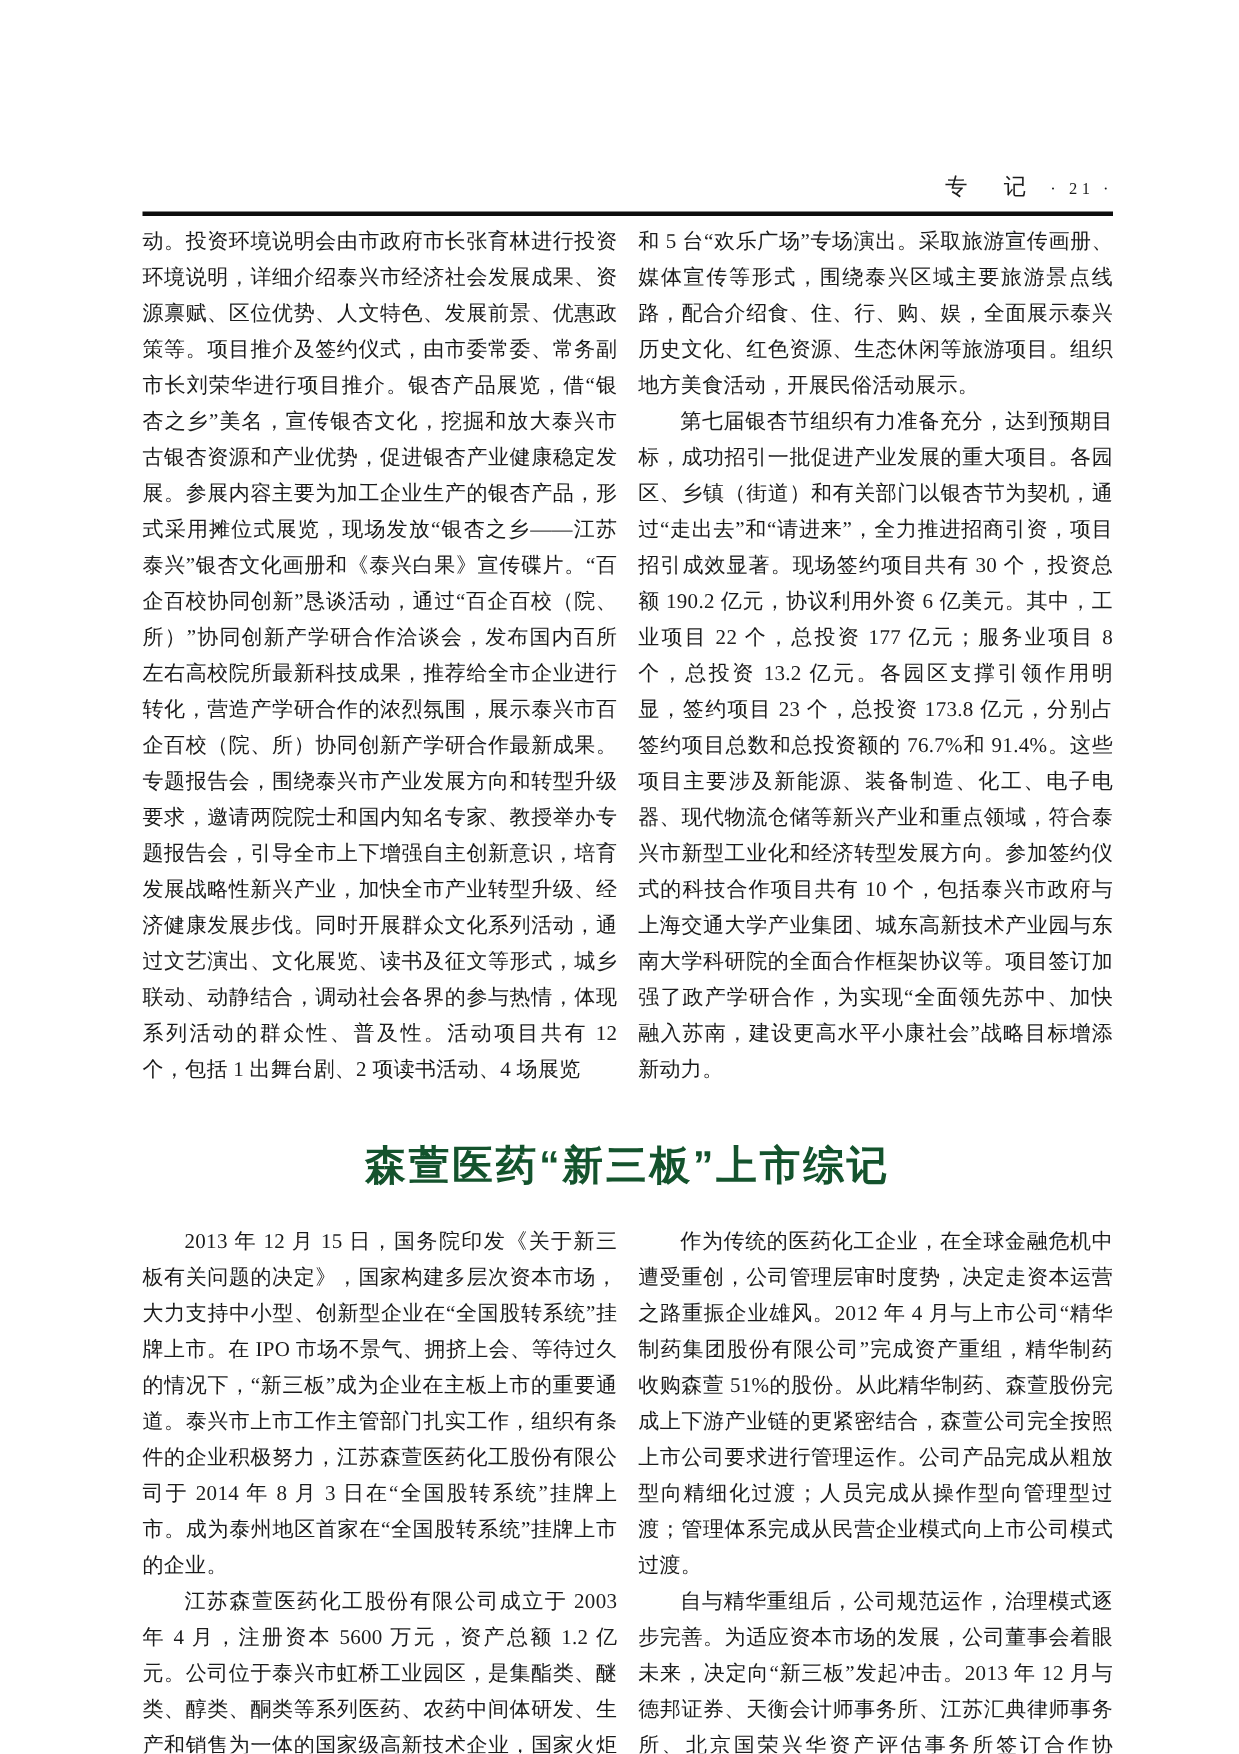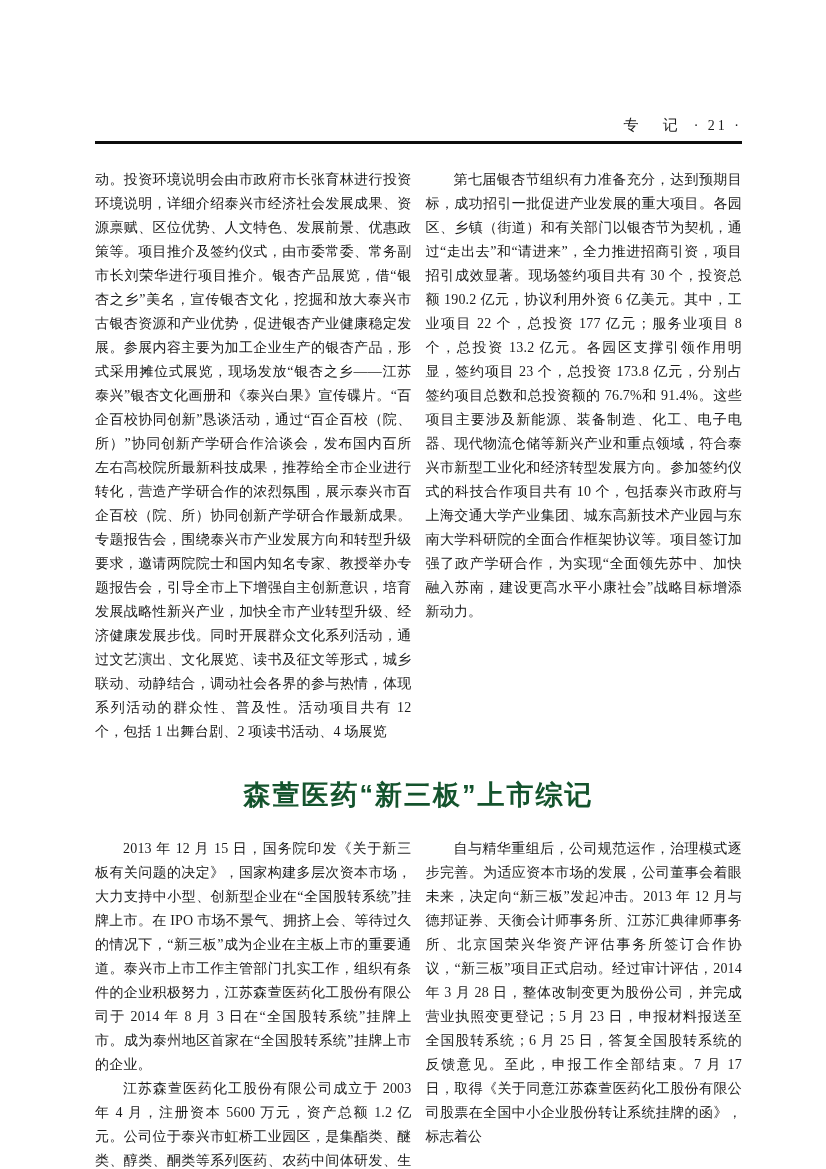--- a/index.html
+++ b/index.html
@@ -25,33 +25,33 @@
     white-space: nowrap;
   }
   .header-section {
     font-family: "Liberation Sans", "DejaVu Sans", sans-serif;
     font-weight: normal;
     font-size: 15px;
     letter-spacing: 10px;
     margin-right: 6px;
   }
   .header-page {
-    font-size: 14px;
+    font-size: 11px;
     letter-spacing: 3px;
     text-align: center;
   }
   .header-rule {
     border: 0;
     border-top: 3px solid #0d0d0d;
     margin: 3px 0 0 0;
   }
   .columns {
     display: flex;
     gap: 14px;
-    margin-top: 24px;
+    margin-top: 6px;
   }
   .col {
     flex: 1 1 0;
     min-width: 0;
   }
   .para {
     margin: 0;
     font-size: 14px;
     line-height: 24px;
     text-align: justify;
@@ -80,29 +80,31 @@
     <span class="header-section">专 记</span><span class="header-page">· 21 ·</span>
   </div>
 
   <hr class="header-rule">
 
   <div class="columns">
     <div class="col">
       <p class="para">动。投资环境说明会由市政府市长张育林进行投资环境说明，详细介绍泰兴市经济社会发展成果、资源禀赋、区位优势、人文特色、发展前景、优惠政策等。项目推介及签约仪式，由市委常委、常务副市长刘荣华进行项目推介。银杏产品展览，借“银杏之乡”美名，宣传银杏文化，挖掘和放大泰兴市古银杏资源和产业优势，促进银杏产业健康稳定发展。参展内容主要为加工企业生产的银杏产品，形式采用摊位式展览，现场发放“银杏之乡——江苏泰兴”银杏文化画册和《泰兴白果》宣传碟片。“百企百校协同创新”恳谈活动，通过“百企百校（院、所）”协同创新产学研合作洽谈会，发布国内百所左右高校院所最新科技成果，推荐给全市企业进行转化，营造产学研合作的浓烈氛围，展示泰兴市百企百校（院、所）协同创新产学研合作最新成果。专题报告会，围绕泰兴市产业发展方向和转型升级要求，邀请两院院士和国内知名专家、教授举办专题报告会，引导全市上下增强自主创新意识，培育发展战略性新兴产业，加快全市产业转型升级、经济健康发展步伐。同时开展群众文化系列活动，通过文艺演出、文化展览、读书及征文等形式，城乡联动、动静结合，调动社会各界的参与热情，体现系列活动的群众性、普及性。活动项目共有 12 个，包括 1 出舞台剧、2 项读书活动、4 场展览</p>
     </div>
     <div class="col">
+      <p class="para">和 5 台“欢乐广场”专场演出。采取旅游宣传画册、媒体宣传等形式，围绕泰兴区域主要旅游景点线路，配合介绍食、住、行、购、娱，全面展示泰兴历史文化、红色资源、生态休闲等旅游项目。组织地方美食活动，开展民俗活动展示。</p>
       <p class="para indent">第七届银杏节组织有力准备充分，达到预期目标，成功招引一批促进产业发展的重大项目。各园区、乡镇（街道）和有关部门以银杏节为契机，通过“走出去”和“请进来”，全力推进招商引资，项目招引成效显著。现场签约项目共有 30 个，投资总额 190.2 亿元，协议利用外资 6 亿美元。其中，工业项目 22 个，总投资 177 亿元；服务业项目 8 个，总投资 13.2 亿元。各园区支撑引领作用明显，签约项目 23 个，总投资 173.8 亿元，分别占签约项目总数和总投资额的 76.7%和 91.4%。这些项目主要涉及新能源、装备制造、化工、电子电器、现代物流仓储等新兴产业和重点领域，符合泰兴市新型工业化和经济转型发展方向。参加签约仪式的科技合作项目共有 10 个，包括泰兴市政府与上海交通大学产业集团、城东高新技术产业园与东南大学科研院的全面合作框架协议等。项目签订加强了政产学研合作，为实现“全面领先苏中、加快融入苏南，建设更高水平小康社会”战略目标增添新动力。</p>
     </div>
   </div>
 
   <h1 class="article-title">森萱医药“新三板”上市综记</h1>
 
   <div class="columns">
     <div class="col">
       <p class="para indent">2013 年 12 月 15 日，国务院印发《关于新三板有关问题的决定》，国家构建多层次资本市场，大力支持中小型、创新型企业在“全国股转系统”挂牌上市。在 IPO 市场不景气、拥挤上会、等待过久的情况下，“新三板”成为企业在主板上市的重要通道。泰兴市上市工作主管部门扎实工作，组织有条件的企业积极努力，江苏森萱医药化工股份有限公司于 2014 年 8 月 3 日在“全国股转系统”挂牌上市。成为泰州地区首家在“全国股转系统”挂牌上市的企业。</p>
       <p class="para indent">江苏森萱医药化工股份有限公司成立于 2003 年 4 月，注册资本 5600 万元，资产总额 1.2 亿元。公司位于泰兴市虹桥工业园区，是集酯类、醚类、醇类、酮类等系列医药、农药中间体研发、生产和销售为一体的国家级高新技术企业，国家火炬计划泰兴精细与专用化学品产业基地骨干企业。公司苯巴比妥类产品“苯基乙基丙二酸二乙酯”为全球独家产品，“1,4-二氧六环”含氧杂环类产品产销量亚洲最大，公司抗艾滋病药物中间体类“利托那韦”系列产品，为联合国采购指定合格供应商。公司素以研发和管理双强著称。公司商标为江苏省著名商标。</p>
     </div>
     <div class="col">
+      <p class="para indent">作为传统的医药化工企业，在全球金融危机中遭受重创，公司管理层审时度势，决定走资本运营之路重振企业雄风。2012 年 4 月与上市公司“精华制药集团股份有限公司”完成资产重组，精华制药收购森萱 51%的股份。从此精华制药、森萱股份完成上下游产业链的更紧密结合，森萱公司完全按照上市公司要求进行管理运作。公司产品完成从粗放型向精细化过渡；人员完成从操作型向管理型过渡；管理体系完成从民营企业模式向上市公司模式过渡。</p>
       <p class="para indent">自与精华重组后，公司规范运作，治理模式逐步完善。为适应资本市场的发展，公司董事会着眼未来，决定向“新三板”发起冲击。2013 年 12 月与德邦证券、天衡会计师事务所、江苏汇典律师事务所、北京国荣兴华资产评估事务所签订合作协议，“新三板”项目正式启动。经过审计评估，2014 年 3 月 28 日，整体改制变更为股份公司，并完成营业执照变更登记；5 月 23 日，申报材料报送至全国股转系统；6 月 25 日，答复全国股转系统的反馈意见。至此，申报工作全部结束。7 月 17 日，取得《关于同意江苏森萱医药化工股份有限公司股票在全国中小企业股份转让系统挂牌的函》，标志着公</p>
     </div>
   </div>
 
 </div>
 
 </body></html>

